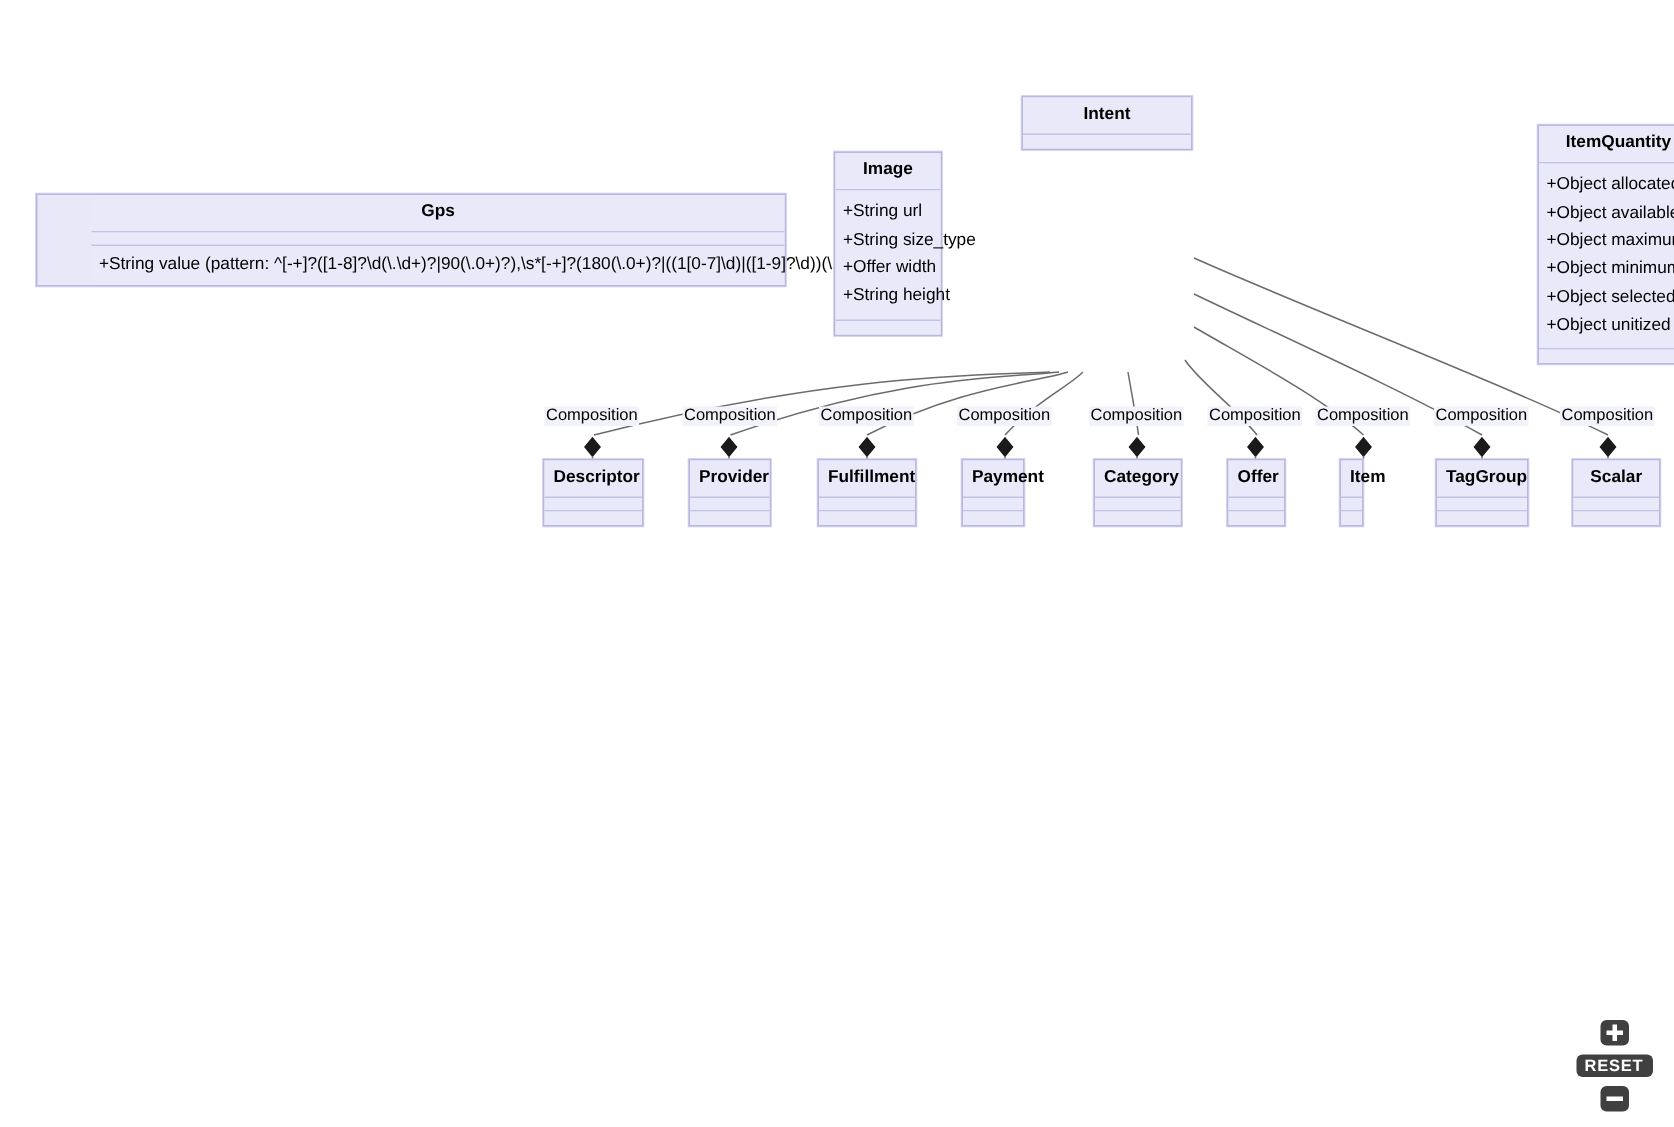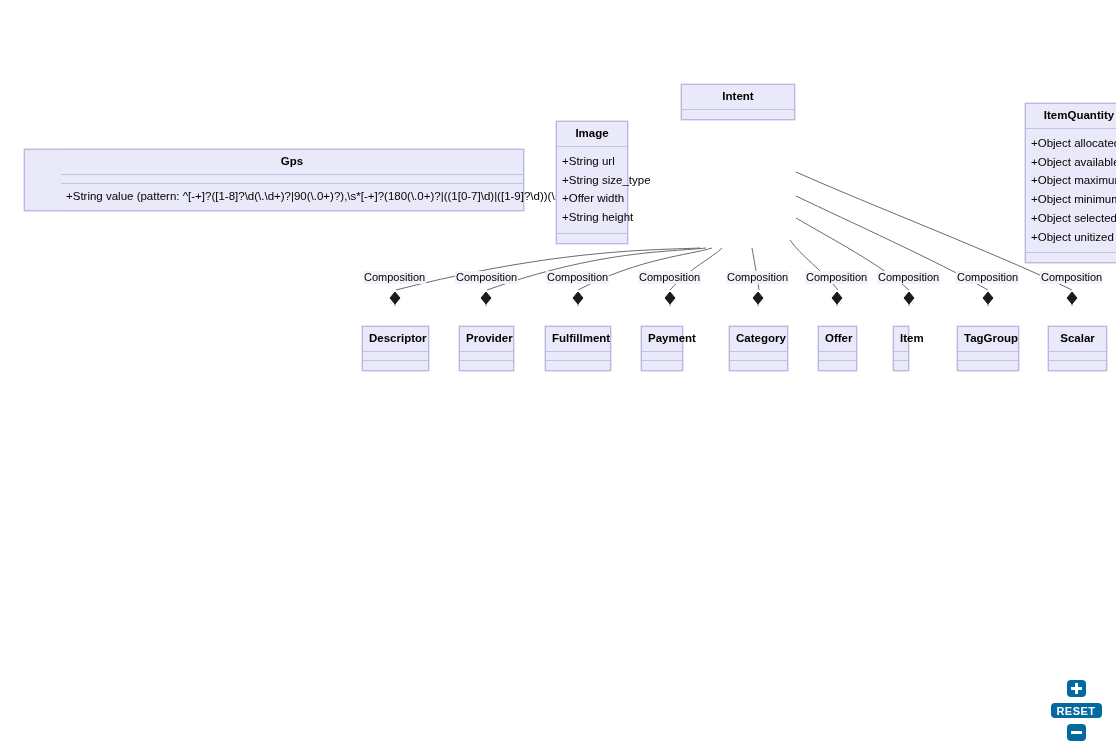--- a/index.html
+++ b/index.html
@@ -32,21 +32,20 @@
     height: 751px;
     pointer-events: none;
   }
   
   .uml-class {
     position: absolute;
     box-sizing: border-box;
     background: #e8e8f8;
     border: 1px solid #b9b9e0;
     box-shadow: 0 0 0 0.5px #c7c7ea;
-    margin-top: 20px;
   }
   .uml-class .compartment {
     box-sizing: border-box;
     border-bottom: 1px solid #c2c2e4;
     background: #e9e9f9;
   }
   .uml-class .compartment:last-child {
     border-bottom: none;
   }
   .uml-title {
@@ -87,21 +86,21 @@
   .zoom-controls {
     position: absolute;
     right: 14px;
     bottom: 10px;
     width: 52px;
     display: flex;
     flex-direction: column;
     align-items: center;
   }
   .zc-btn {
-    background: #0369a1;
+    background: #404040;
     border: none;
     border-radius: 4px;
     color: #ffffff;
     font-family: "Liberation Sans", sans-serif;
     font-weight: bold;
     display: flex;
     align-items: center;
     justify-content: center;
     cursor: pointer;
     padding: 0;

